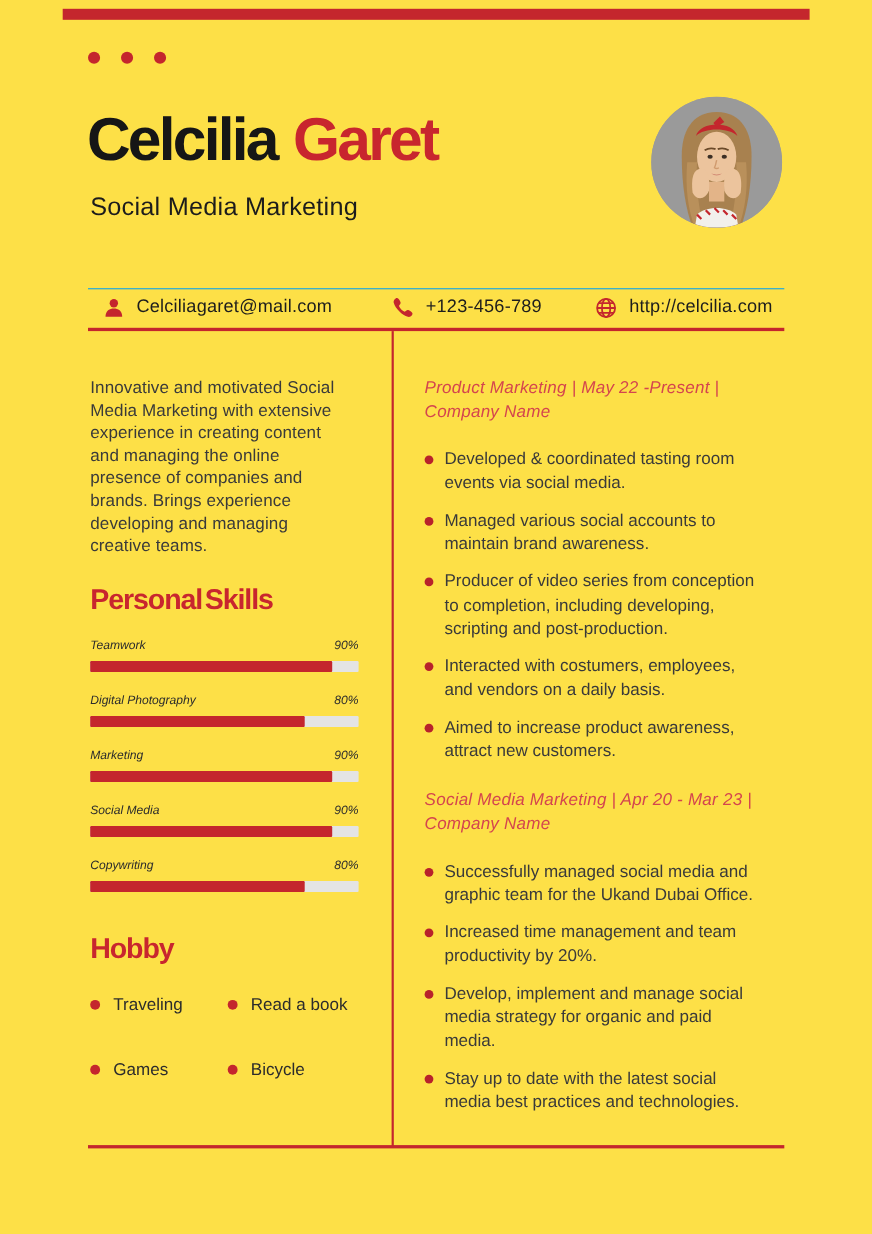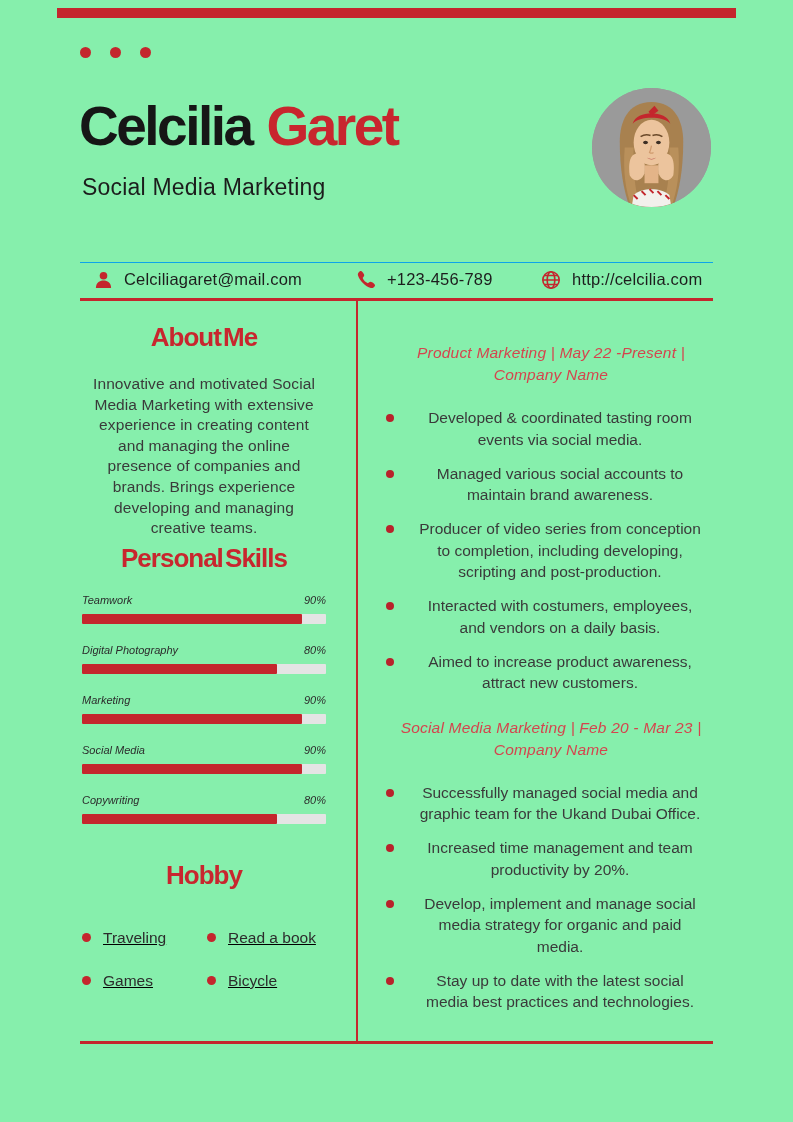--- a/index.html
+++ b/index.html
@@ -1,18 +1,18 @@
 <!DOCTYPE html>
 <html><head>
 <meta charset="utf-8">
 <style>
   * { margin:0; padding:0; box-sizing:border-box; }
   html,body { background:#ffffff; }
   body { font-family:"Liberation Sans", sans-serif; }
-  .page { position:relative; width:793px; height:1122px; background:#86efac; overflow:hidden;text-align:center; }
+  .page { position:relative; width:793px; height:1122px; background:#fde047; overflow:hidden; }
 
   
   .top-bar { position:absolute; left:57px; top:8px; width:679px; height:10px; background:#c4262d; }
   .dots { position:absolute; left:80px; top:47px; display:flex; gap:19px; }
   .dot { width:11px; height:11px; border-radius:50%; background:#c4262d; }
 
   
   .name { position:absolute; left:79px; top:94px; font-size:55px; font-weight:bold;
           letter-spacing:-2.5px; word-spacing:2px; color:#161616; white-space:nowrap; }
   .name .last { color:#c8262e; }
@@ -36,30 +36,30 @@
 
   
   .left-col  { position:absolute; left:82px;  top:322px; width:244px; }
   .right-col { position:absolute; left:386px; top:322px; width:330px; }
 
   .section-h { font-size:26px; font-weight:bold; color:#c8262e; letter-spacing:-1px; word-spacing:-4px; }
 
   .about-text { margin-top:21px; font-size:15.5px; line-height:20.6px; color:#3a3a3a;
                 white-space:pre-line; letter-spacing:0.1px; }
 
-  .skills-h { margin-top:4px; }
+  .skills-h { margin-top:22px; }
   .skills-list { margin-top:3px; }
   .skill { margin-top:20px; }
   .skill-row { display:flex; justify-content:space-between; align-items:baseline;
                font-size:11px; color:#2c2c2c;font-style:italic; }
   .skill-track { margin-top:8px; height:10px; background:#e4e4e4; border-radius:1px; }
   .skill-fill { height:100%; background:#c4262d; border-radius:1px; }
 
   .hobby-h { margin-top:36px; }
-  .hobby-grid { margin-top:38px; display:grid; grid-template-columns:125px auto; row-gap:25px;text-decoration:underline; }
+  .hobby-grid { margin-top:27px; display:grid; grid-template-columns:125px auto; row-gap:41px; }
   .hobby-item { display:flex; align-items:center; gap:12px; font-size:15.5px; color:#2c2c2c; }
   .hobby-dot { width:9px; height:9px; border-radius:50%; background:#c4262d; flex:0 0 auto; }
 
   .job { margin-top:20px; }
   .job-title { font-size:15.5px; font-style:italic; color:#d4454e; line-height:22px;
                white-space:pre-line; letter-spacing:0.2px; }
   .job-bullets { list-style:none; margin-top:21px; }
   .job-bullets li { position:relative; padding-left:18px; margin-bottom:12.5px;
                     font-size:15.5px; line-height:21.5px; color:#3a3a3a; white-space:pre-line; }
   .job-bullets li::before { content:""; position:absolute; left:0; top:7px; width:8px; height:8px;
@@ -141,21 +141,20 @@
           </svg>
       </span>
       <span class="txt">http://celcilia.com</span>
     </div>
   </div>
 
   <div class="divider-v"></div>
   <div class="bottom-line"></div>
 
   <div class="left-col">
-    <div class="section-h">About Me</div>
     <div class="about-text">Innovative and motivated Social
 Media Marketing with extensive
 experience in creating content
 and managing the online
 presence of companies and
 brands. Brings experience
 developing and managing
 creative teams.</div>
 
     <div class="section-h skills-h">Personal Skills</div>
@@ -253,21 +252,21 @@
 
   <li>Interacted with costumers, employees,
 and vendors on a daily basis.</li>
 
   <li>Aimed to increase product awareness,
 attract new customers.</li>
 </ul>
   </div>
 
   <div class="job job-2">
-    <div class="job-title">Social Media Marketing | Feb 20 - Mar 23 |
+    <div class="job-title">Social Media Marketing | Apr 20 - Mar 23 |
 Company Name</div>
     <ul class="job-bullets">
   <li>Successfully managed social media and
 graphic team for the Ukand Dubai Office.</li>
 
   <li>Increased time management and team
 productivity by 20%.</li>
 
   <li>Develop, implement and manage social
 media strategy for organic and paid

